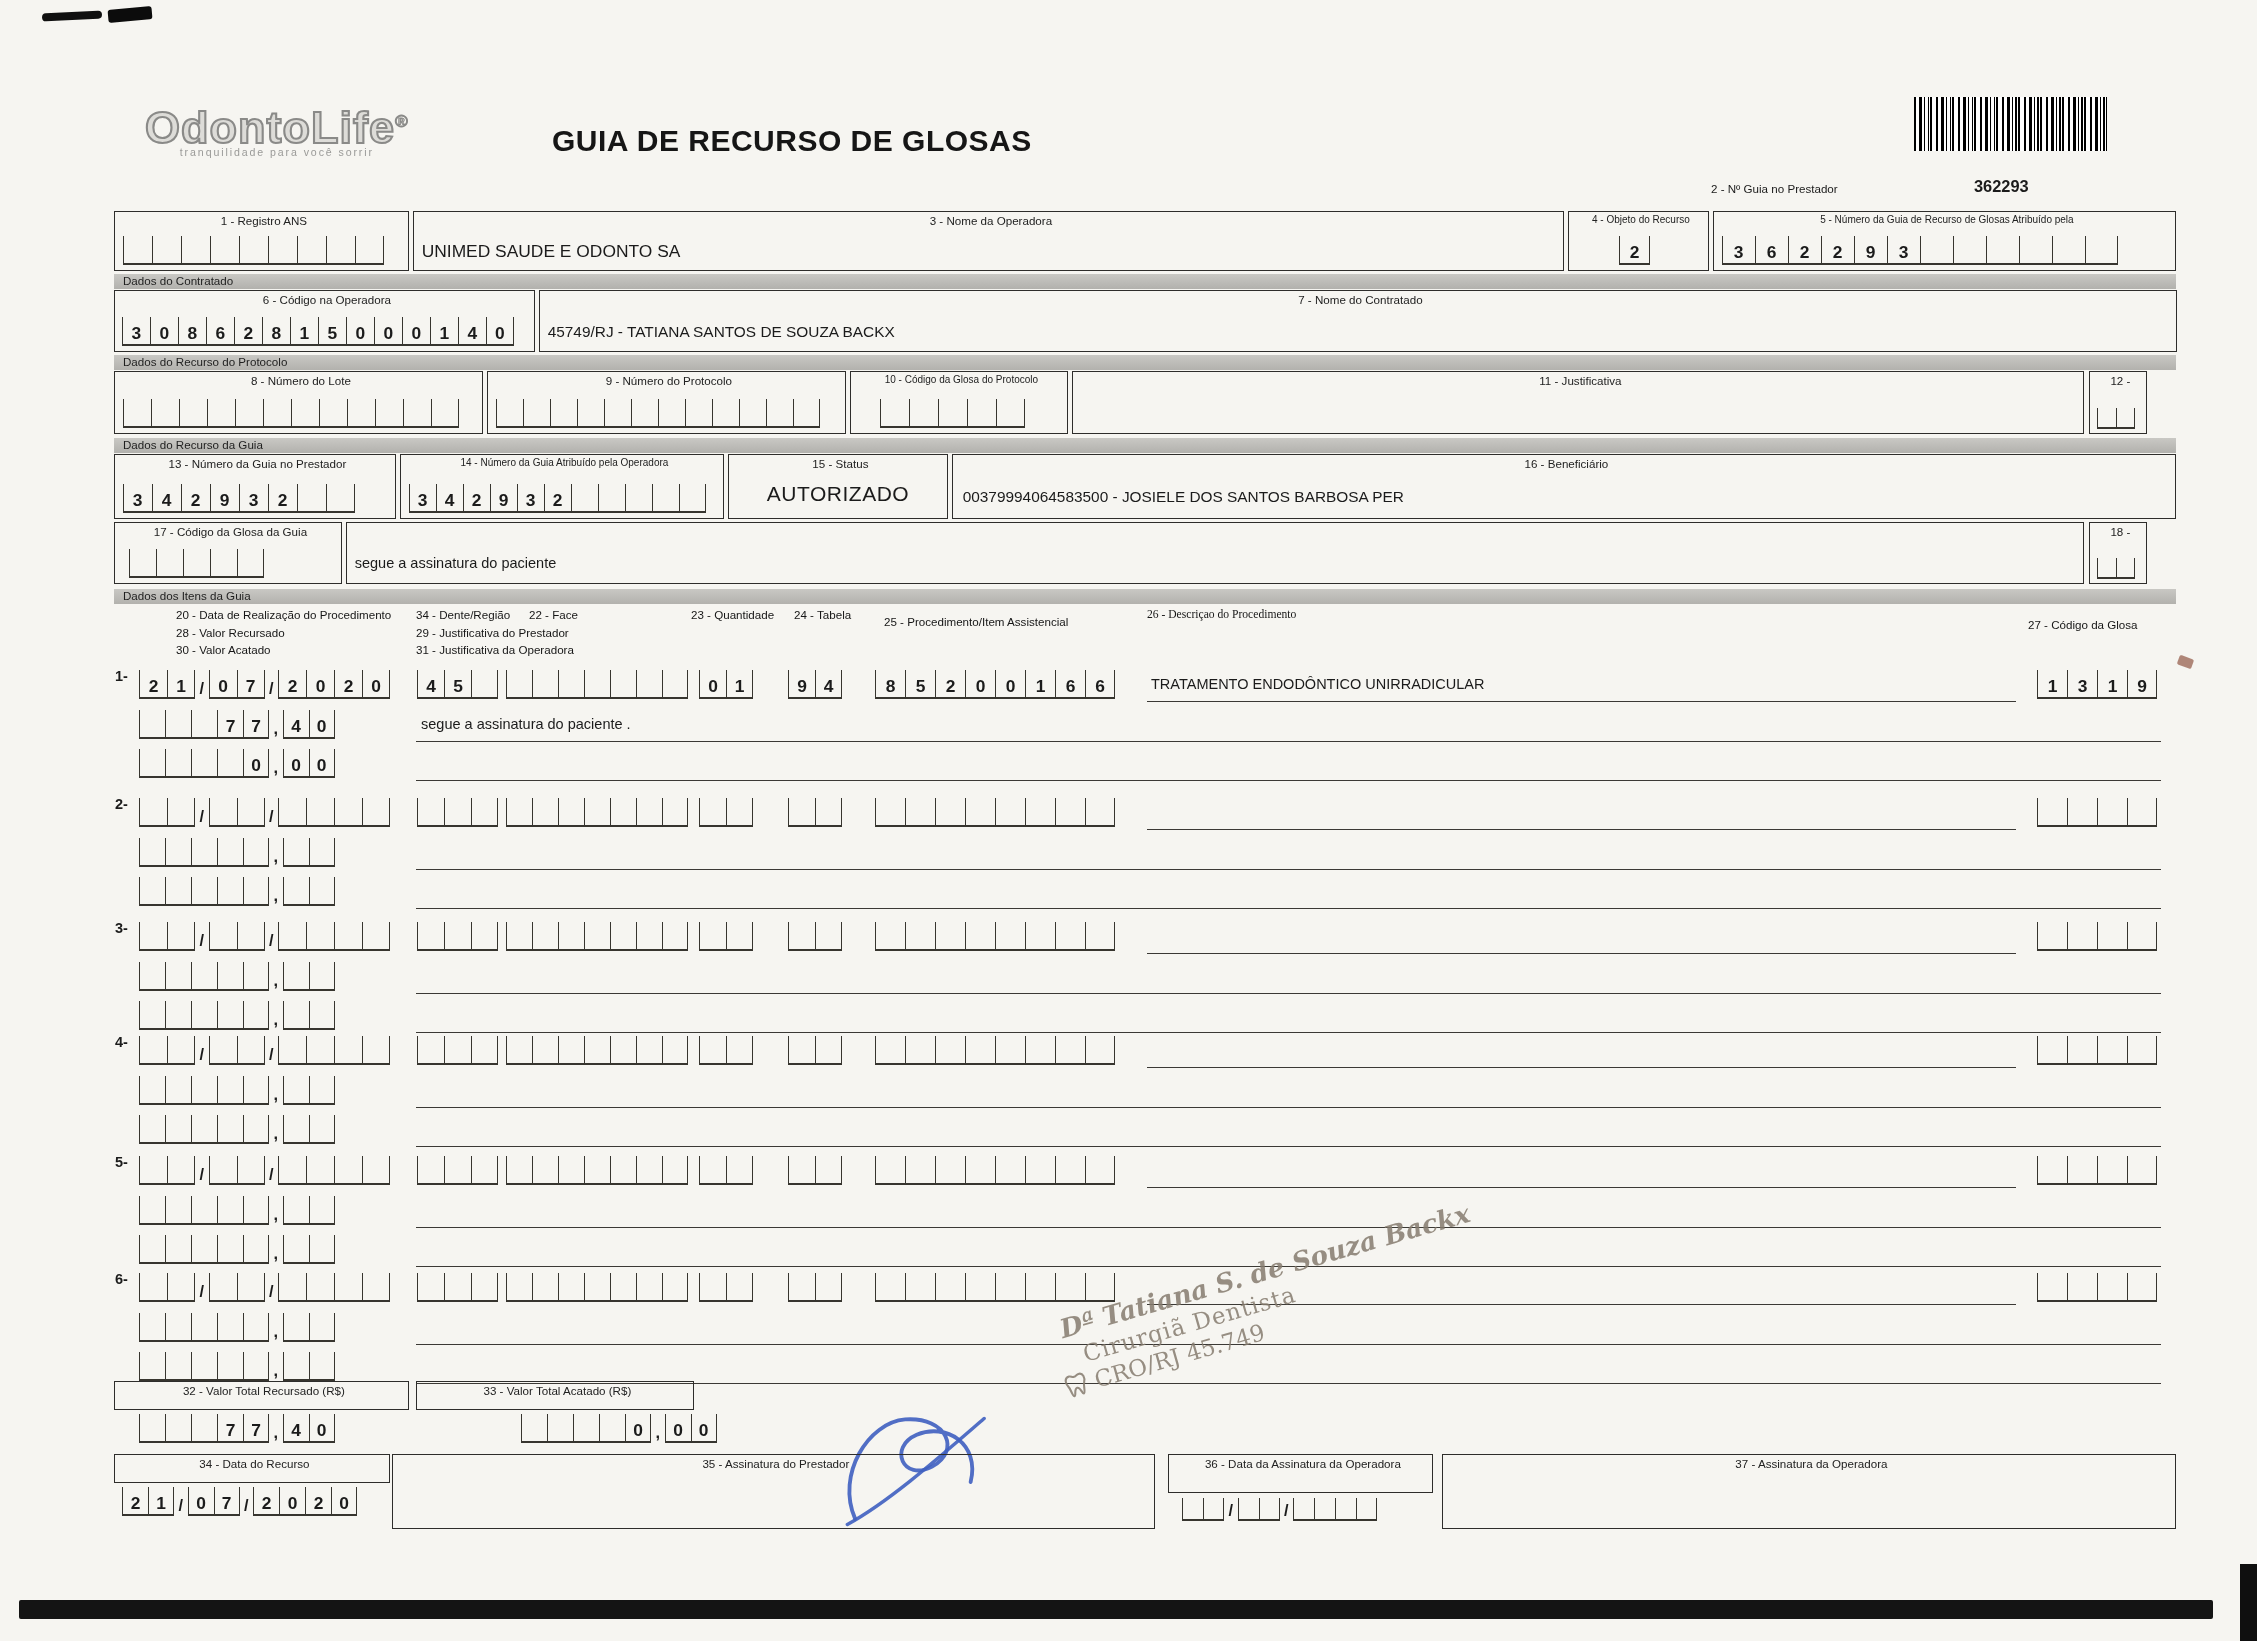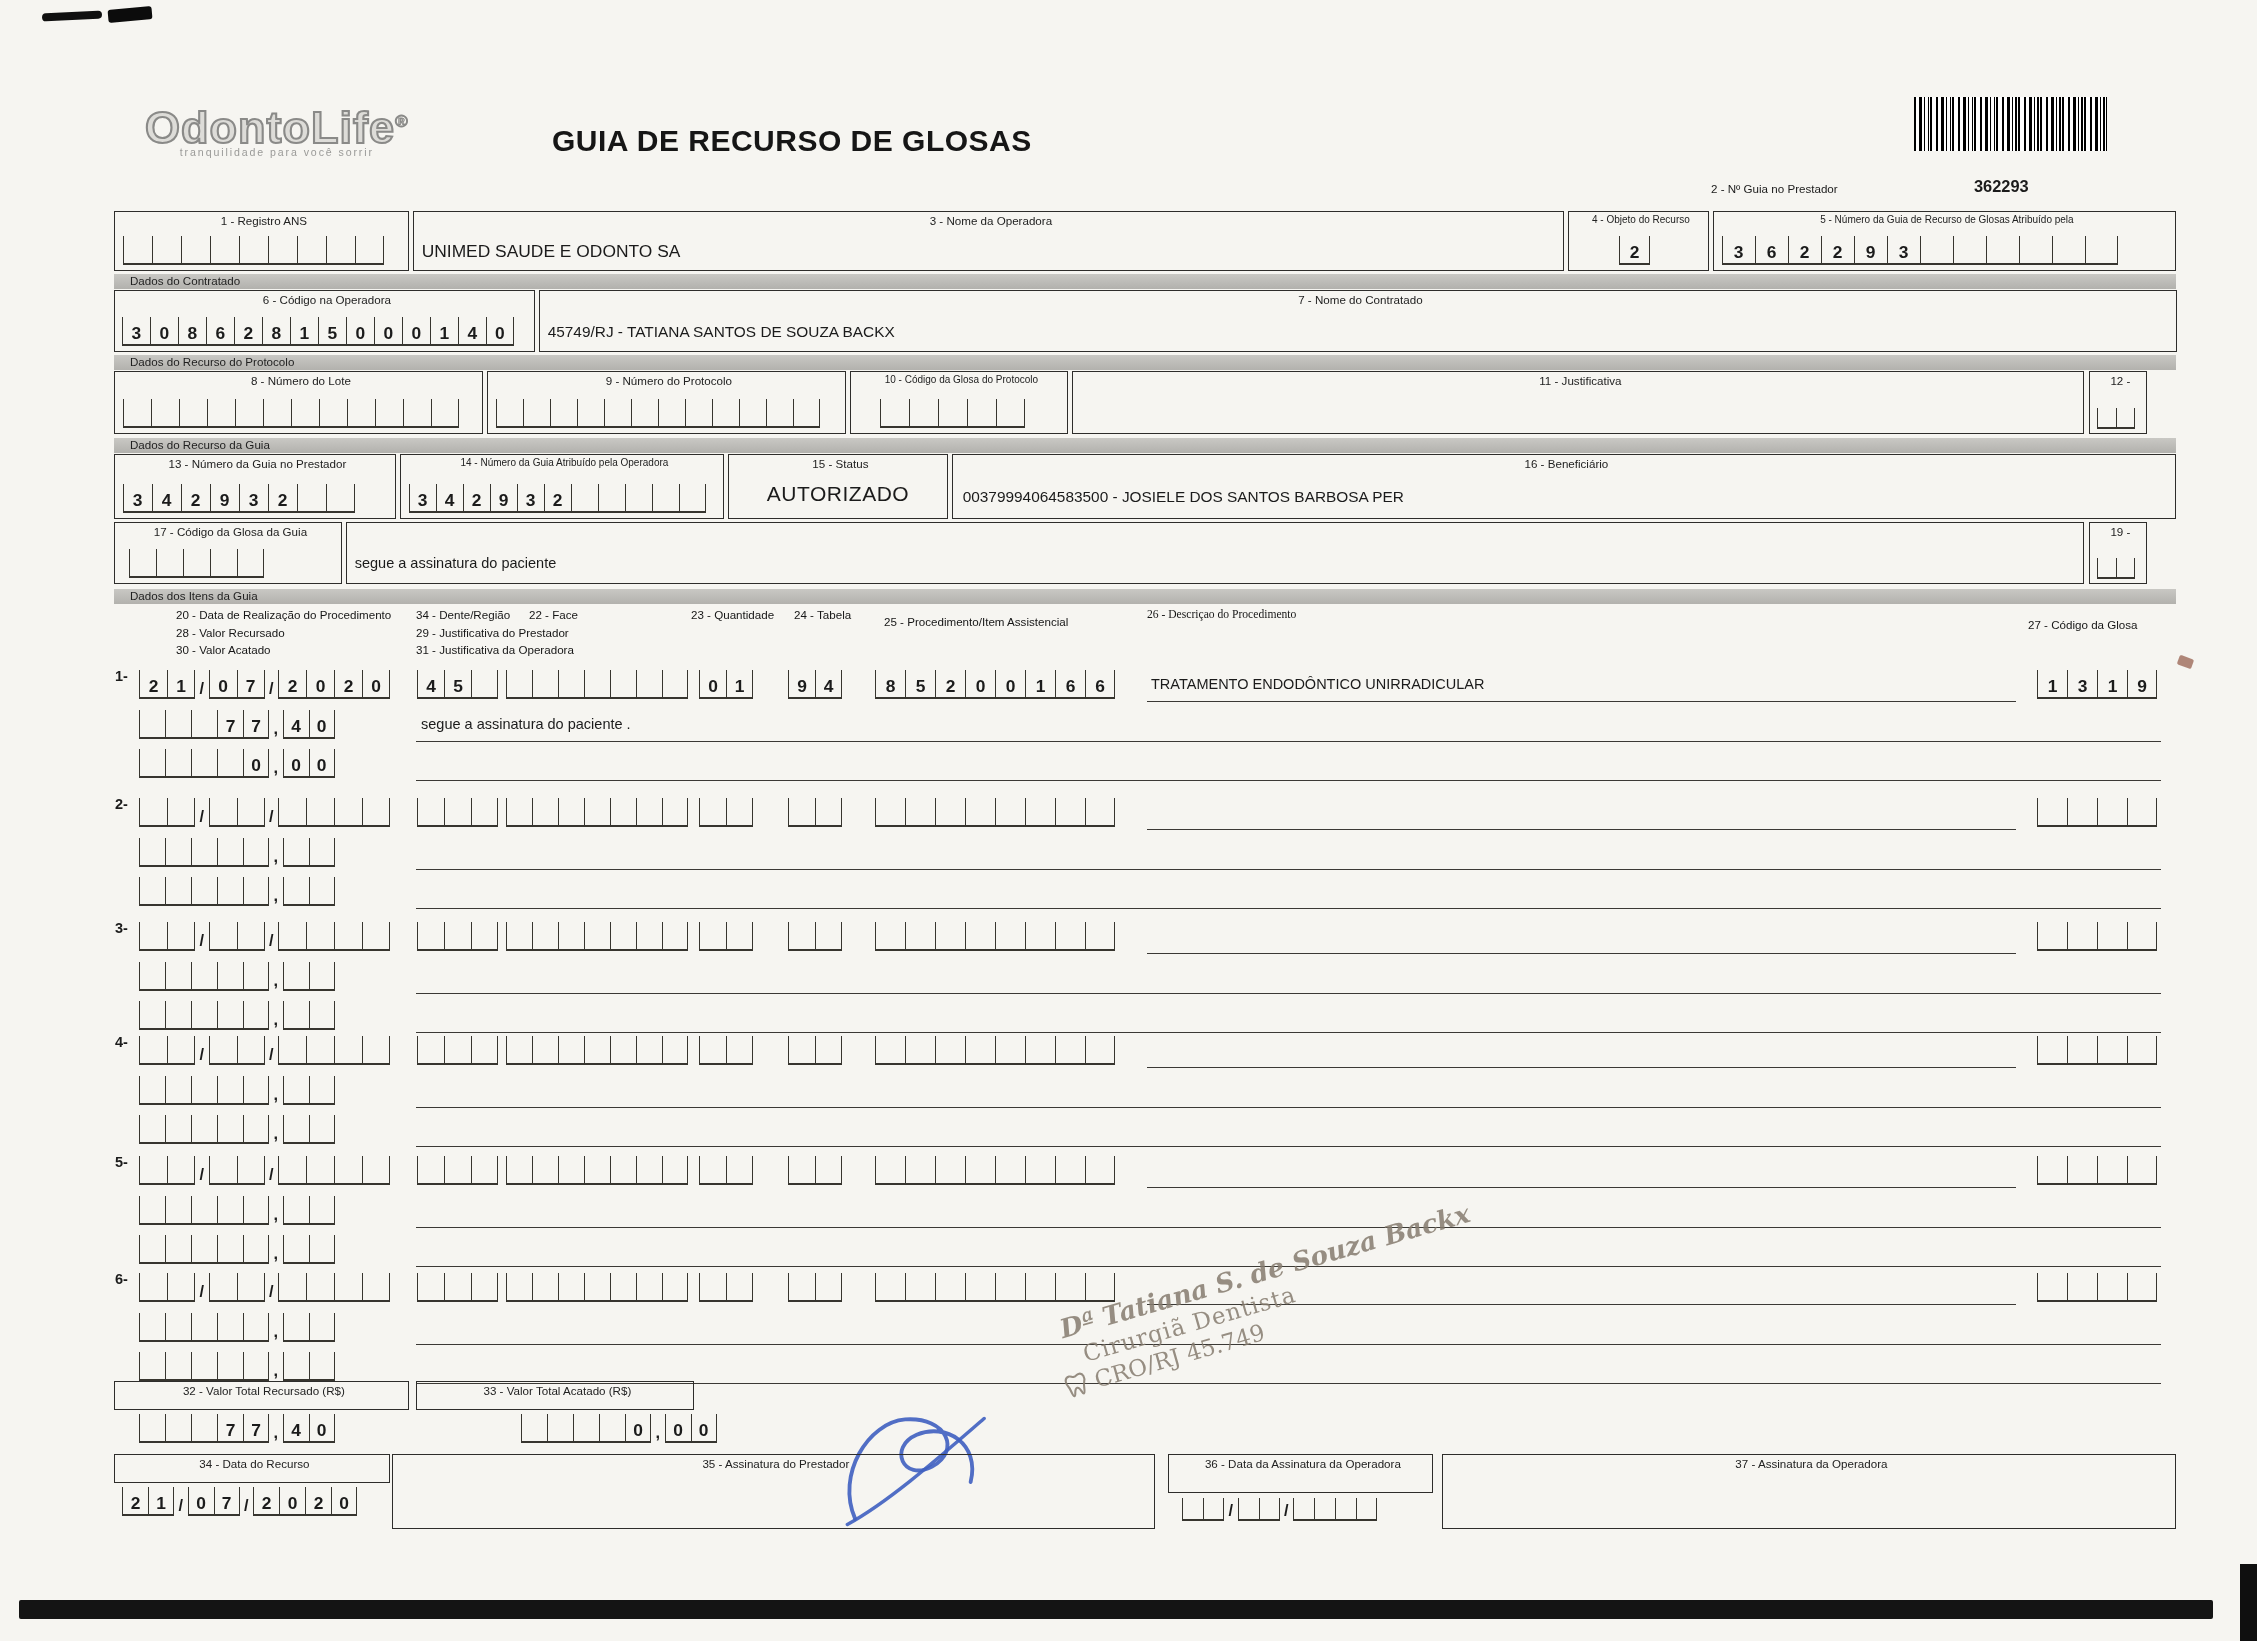--- a/index.html
+++ b/index.html
@@ -13,21 +13,21 @@
   }
   .abs { position:absolute; }
   .box { position:absolute; border:1.9px solid #2e2d2b; }
   .lbl { font-size:11.6px; padding:1.9px 0 0 4.8px; color:#222; white-space:nowrap;text-align:center; }
   .lbl-sm { font-size:10px; }
   .val { position:absolute; font-weight:normal; white-space:nowrap; }
   .bar {
     position:absolute;
     background:linear-gradient(#c9c8c4,#b2b1ad);
     font-size:11.6px; color:#1f1f1f;
-    padding-left:16px; line-height:14.5px;
+    padding-left:9px; line-height:14.5px;
   }
   .comb { position:absolute; display:flex; align-items:flex-end; }
   .comb .c {
     width:var(--cw,27px); height:var(--ch,29px);
     border-left:1.9px solid #37352f;
     border-bottom:2.9px solid #37352f;
     font-weight:bold; font-size:17.4px; line-height:1;
     display:flex; align-items:flex-end; justify-content:center;
     padding-bottom:1.9px;
   }
@@ -232,21 +232,21 @@
       <span class="c"></span>
       <span class="c"></span>
       <span class="c"></span>
       <span class="c gend"></span>
     </div>
 </div>
 <div class="box" style="left:346px;top:522px;width:1738px;height:62px;">
   <div class="val" style="left:7.7px;bottom:11.6px;font-size:14.5px;">segue a assinatura do paciente</div>
 </div>
 <div class="box" style="left:2089px;top:522px;width:58px;height:62px;">
-  <div class="lbl">19 -</div>
+  <div class="lbl">18 -</div>
   <div class="comb" style="left:6.8px;bottom:3.9px;--cw:19.3px;--ch:21px">
       <span class="c"></span>
       <span class="c gend"></span>
     </div>
 </div>
 
 <div class="bar" style="left:114px;top:589px;width:2062px;height:14.5px;">Dados dos Itens da Guia</div>
 
 <div class="hlbl" style="left:176px;top:608px;">20 - Data de Realização do Procedimento</div>
 <div class="hlbl" style="left:416px;top:608px;">34 - Dente/Região</div>

